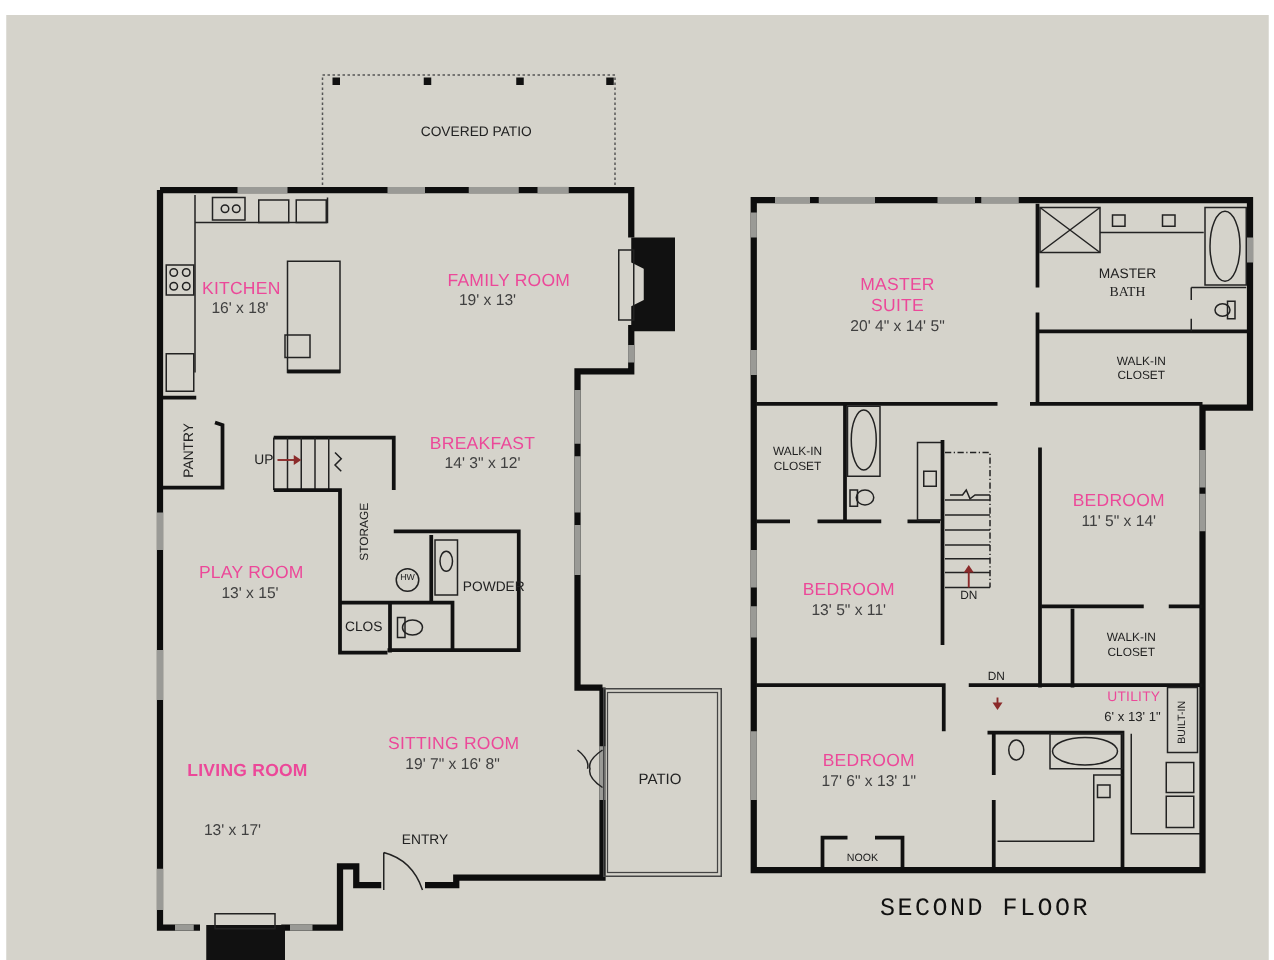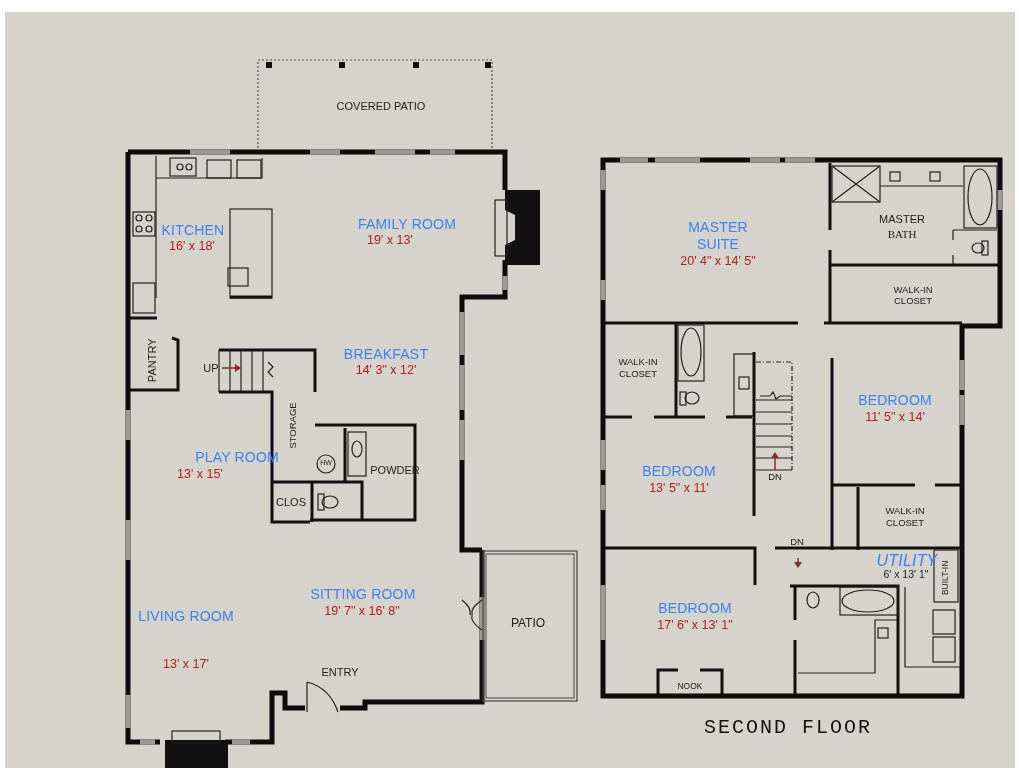--- a/index.html
+++ b/index.html
@@ -5,22 +5,22 @@
   html, body { margin:0; padding:0; background:#ffffff; }
   body { width:1019px; height:768px; overflow:hidden; position:relative; font-family:"Liberation Sans", sans-serif; }
   .sheet { position:absolute; left:5px; top:12px; width:1010px; height:756px; background:#d5d3cb; }
   svg { position:absolute; left:0; top:0; }
   .wall { fill:#111; }
   .thin { stroke:#222; stroke-width:1.2; fill:none; }
   .med { stroke:#111; stroke-width:3; fill:none; }
   .heavy { stroke:#0d0d0d; stroke-width:5; fill:none; }
   .win { stroke:#9a9a96; stroke-width:5; }
   .lbl { position:absolute; white-space:nowrap; transform:translateX(-50%); text-align:center; line-height:1.15; }
-  .room { color:#3b82f6; font-size:14px; letter-spacing:0.2px; }
-  .dim { color:#b91c1c; font-size:12.5px; }
+  .room { color:#ec4899; font-size:14px; letter-spacing:0.2px; }
+  .dim { color:#404040; font-size:12.5px; }
   .small { color:#222; font-size:11px; }
   .tiny { color:#222; font-size:9.5px; }
   .title { color:#111; font-size:20px; letter-spacing:2px;font-family:Liberation Mono, monospace; }
   .vert { transform:translateX(-50%) rotate(-90deg); transform-origin:center; }
 </style>
 </head>
 <body>
 
 <div class="sheet"></div>
 
@@ -208,27 +208,27 @@
 <div class="lbl room" style="left:386px; top:346px;">BREAKFAST</div>
 <div class="lbl dim" style="left:386px; top:363px;">14' 3" x 12'</div>
 
 <div class="lbl small vert" style="left:152px; top:354px;">PANTRY</div>
 <div class="lbl small" style="left:211px; top:362px;">UP</div>
 <div class="lbl tiny vert" style="left:293px; top:420px;">STORAGE</div>
 <div class="lbl tiny" style="left:326px; top:459px; font-size:7px;">HW</div>
 <div class="lbl small" style="left:395px; top:464px;">POWDER</div>
 <div class="lbl small" style="left:291px; top:496px;">CLOS</div>
 
-<div class="lbl room" style="left:201px; top:449px;margin-left:36px;">PLAY ROOM</div>
+<div class="lbl room" style="left:201px; top:449px;">PLAY ROOM</div>
 <div class="lbl dim" style="left:200px; top:467px;">13' x 15'</div>
 
 <div class="lbl room" style="left:363px; top:586px;">SITTING ROOM</div>
 <div class="lbl dim" style="left:362px; top:604px;">19' 7" x 16' 8"</div>
 
-<div class="lbl room" style="left:186px; top:608px;">LIVING ROOM</div>
+<div class="lbl room" style="left:198px; top:608px;font-weight:bold;">LIVING ROOM</div>
 <div class="lbl dim" style="left:186px; top:625px;margin-top:32px;">13' x 17'</div>
 
 <div class="lbl small" style="left:340px; top:666px;">ENTRY</div>
 <div class="lbl small" style="left:528px; top:617px; font-size:12px;text-align:center;">PATIO</div>
 
 <div class="lbl room" style="left:718px; top:219px;">MASTER</div>
 <div class="lbl room" style="left:718px; top:236px;">SUITE</div>
 <div class="lbl dim" style="left:718px; top:254px;">20' 4" x 14' 5"</div>
 
 <div class="lbl small" style="left:902px; top:213px;">MASTER</div>
@@ -246,21 +246,21 @@
 <div class="lbl room" style="left:679px; top:463px;">BEDROOM</div>
 <div class="lbl dim" style="left:679px; top:481px;">13' 5" x 11'</div>
 
 <div class="lbl tiny" style="left:775px; top:472px;">DN</div>
 
 <div class="lbl tiny" style="left:905px; top:506px;">WALK-IN</div>
 <div class="lbl tiny" style="left:905px; top:518px;">CLOSET</div>
 
 <div class="lbl tiny" style="left:797px; top:537px;">DN</div>
 
-<div class="lbl room" style="left:907px; top:552px; font-size:16px;font-style:italic;">UTILITY</div>
+<div class="lbl room" style="left:907px; top:552px; font-size:11px;">UTILITY</div>
 <div class="lbl tiny" style="left:906px; top:568px; font-size:10.5px;">6' x 13' 1"</div>
 <div class="lbl tiny vert" style="left:946px; top:573px; font-size:8.5px;">BUILT-IN</div>
 
 <div class="lbl room" style="left:695px; top:600px;">BEDROOM</div>
 <div class="lbl dim" style="left:695px; top:618px;">17' 6" x 13' 1"</div>
 
 <div class="lbl tiny" style="left:690px; top:682px; font-size:8.5px;">NOOK</div>
 
 <div class="lbl title" style="left:788px; top:716px;">SECOND FLOOR</div>
 

